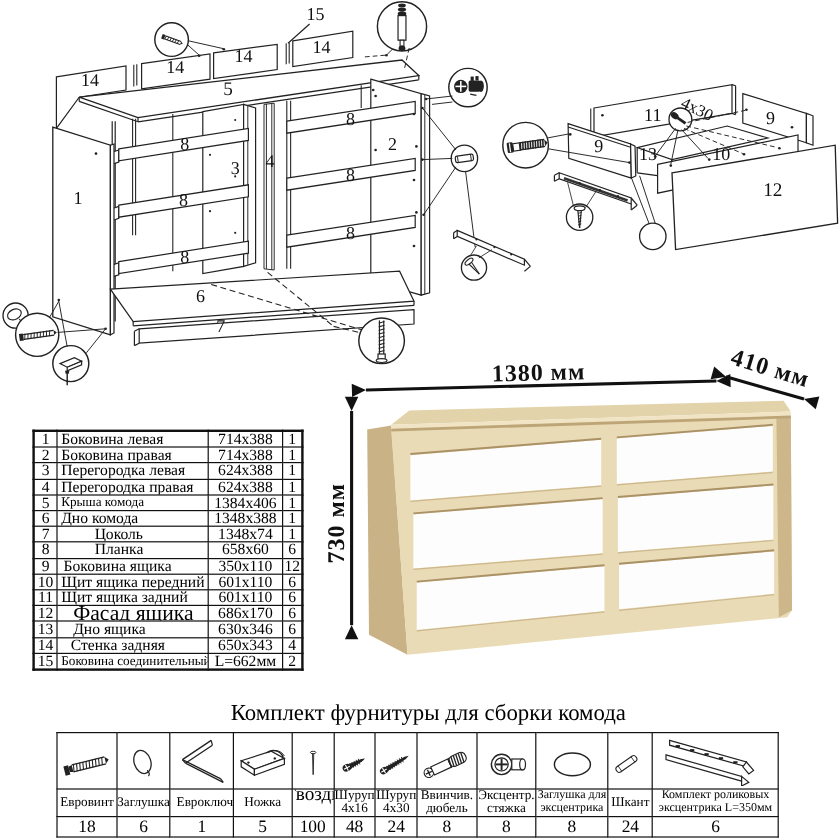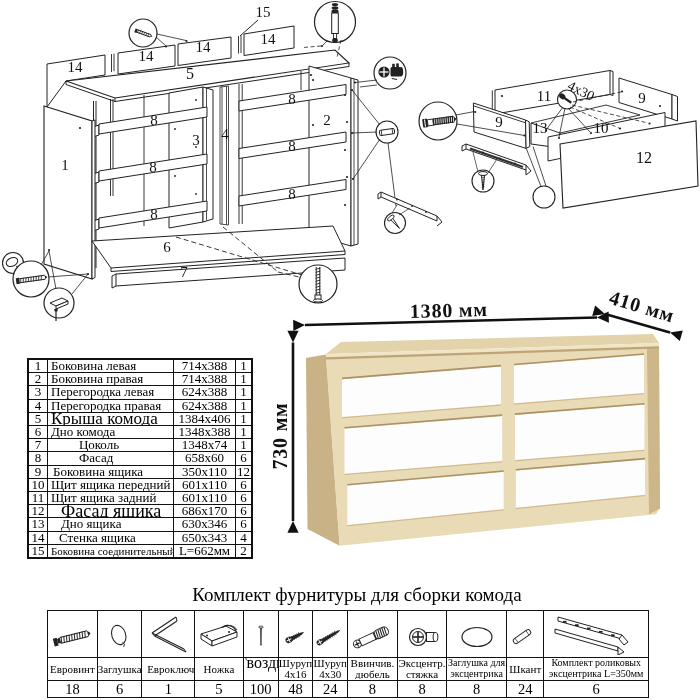--- a/index.html
+++ b/index.html
@@ -369,39 +369,39 @@
         <td class="c4">1</td>
       </tr>
       <tr>
         <td class="c1">4</td>
         <td class="c2" style="padding-left:3px;font-size:13px">Перегородка правая</td>
         <td class="c3">624х388</td>
         <td class="c4">1</td>
       </tr>
       <tr>
         <td class="c1">5</td>
-        <td class="c2" style="padding-left:3px;font-size:17px">Крыша комода</td>
+        <td class="c2" style="padding-left:3px;font-size:11px">Крыша комода</td>
         <td class="c3">1384х406</td>
         <td class="c4">1</td>
       </tr>
       <tr>
         <td class="c1">6</td>
         <td class="c2" style="padding-left:3px;font-size:13px">Дно комода</td>
         <td class="c3">1348х388</td>
         <td class="c4">1</td>
       </tr>
       <tr>
         <td class="c1">7</td>
         <td class="c2" style="padding-left:31px;font-size:13px">Цоколь</td>
         <td class="c3">1348х74</td>
         <td class="c4">1</td>
       </tr>
       <tr>
         <td class="c1">8</td>
-        <td class="c2" style="padding-left:31px;font-size:13px">Фасад</td>
+        <td class="c2" style="padding-left:31px;font-size:13px">Планка</td>
         <td class="c3">658х60</td>
         <td class="c4">6</td>
       </tr>
       <tr>
         <td class="c1">9</td>
         <td class="c2" style="padding-left:5px;font-size:13px">Боковина ящика</td>
         <td class="c3">350х110</td>
         <td class="c4">12</td>
       </tr>
       <tr>
@@ -423,21 +423,21 @@
         <td class="c4">6</td>
       </tr>
       <tr>
         <td class="c1">13</td>
         <td class="c2" style="padding-left:13px;font-size:13px">Дно ящика</td>
         <td class="c3">630х346</td>
         <td class="c4">6</td>
       </tr>
       <tr>
         <td class="c1">14</td>
-        <td class="c2" style="padding-left:11px;font-size:13px">Стенка ящика</td>
+        <td class="c2" style="padding-left:11px;font-size:13px">Стенка задняя</td>
         <td class="c3">650х343</td>
         <td class="c4">4</td>
       </tr>
       <tr>
         <td class="c1">15</td>
         <td class="c2" style="padding-left:3px;font-size:11px">Боковина соединительный</td>
         <td class="c3">L=662мм</td>
         <td class="c4">2</td>
       </tr>
     </tbody>

